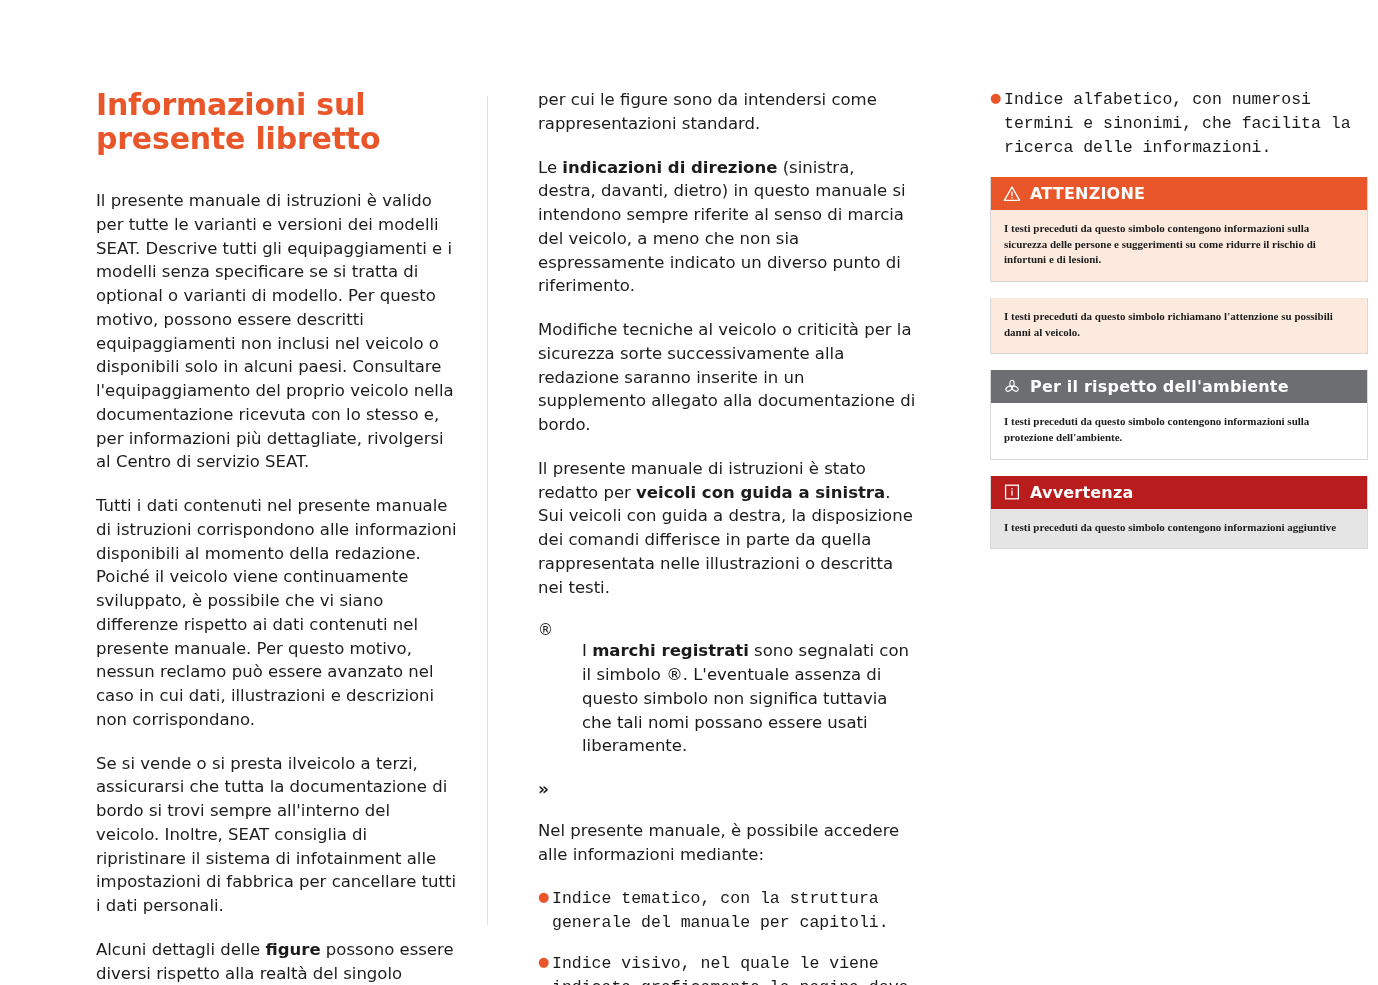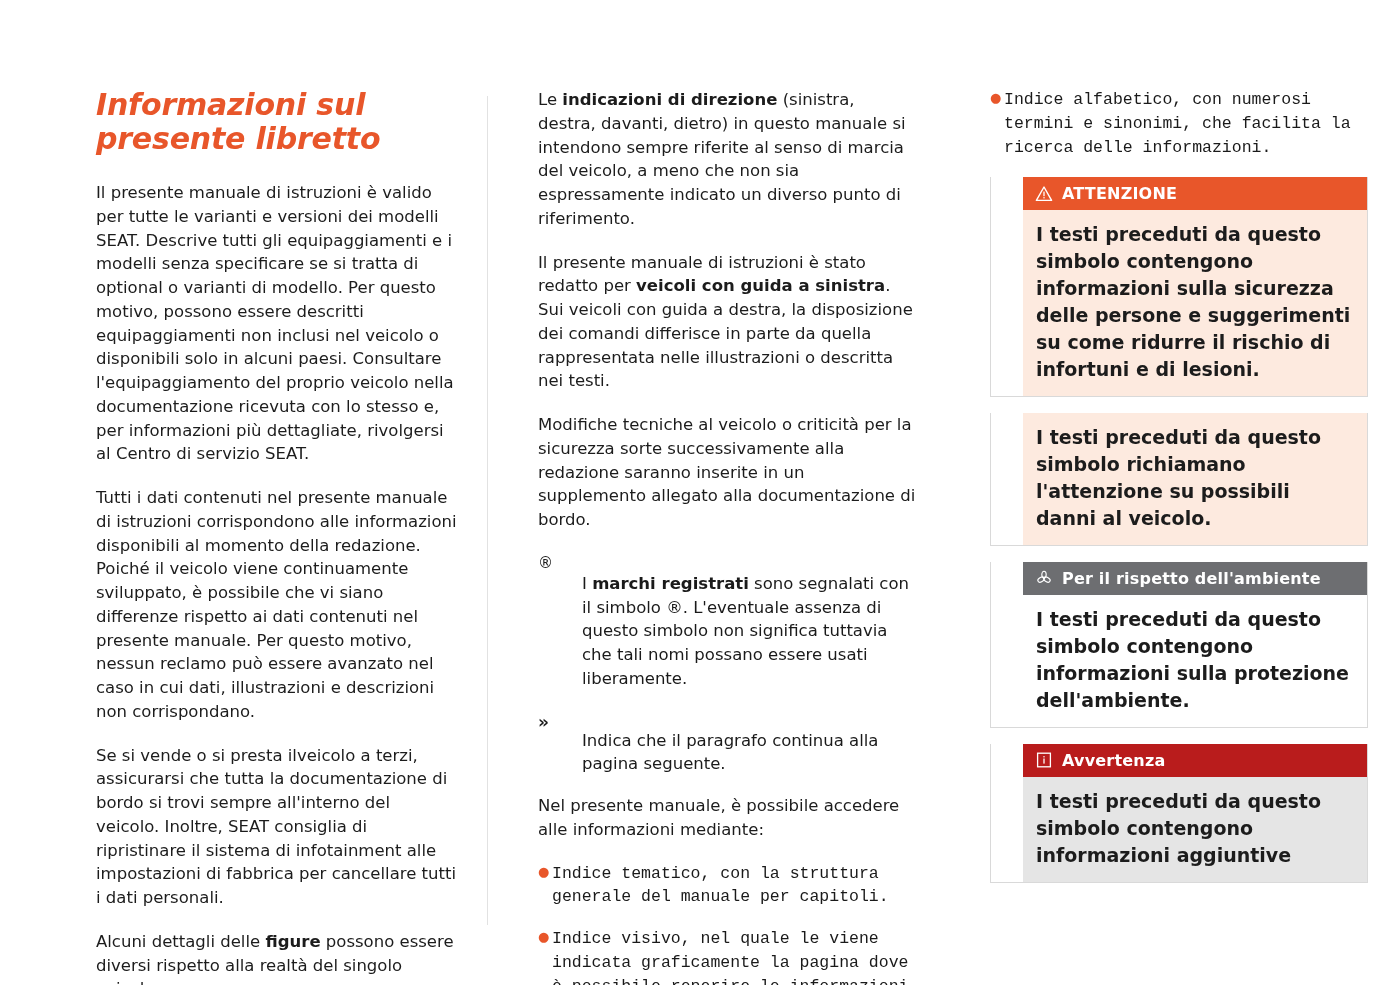--- a/index.html
+++ b/index.html
@@ -32,23 +32,22 @@
   }
   .col-1 { width: 362px; flex: 0 0 362px; }
   .col-2 { width: 378px; flex: 0 0 378px; margin-left: 40px; }
   .col-3 { width: 378px; flex: 0 0 378px; margin-left: 34px; }
 
   h1.title {
     color: #e8562a;
     font-size: 30px;
     line-height: 1.12;
     font-weight: bold;
-    margin: 0 0 26px 0;
+    margin: 0 0 34px 0;
     letter-spacing: -0.2px;
-    font-style: italic;
   }
   p.para {
     font-size: 16.5px;
     line-height: 1.44;
     margin: 0 0 20px 0;
     color: #1c1c1c;
   }
   p.para:last-child { margin-bottom: 0; }
   .b { font-weight: bold; }
 
@@ -83,43 +82,43 @@
     line-height: 1.55;
     color: #e8562a;
   }
   .bullet-row .txt { flex: 1 1 auto; font-family: Liberation Mono, monospace; }
 
   
   .notebox {
     margin: 0 0 16px 0;
     border: 1px solid #d9d9d9;
     border-top: none;
-    padding-left: 32px;
   }
   .notebox .nb-head {
     display: flex;
     align-items: center;
     gap: 9px;
     padding: 7px 12px 7px 12px;
     color: #ffffff;
     font-size: 16px;
     font-weight: bold;
     letter-spacing: 0.2px;
   }
   .notebox.warn .nb-head { background: #e8562a; }
   .notebox.avviso .nb-head { background: #6d6e71; }
   .notebox.env .nb-head { background: #6d6e71; }
   .notebox.info .nb-head { background: #b91c1c; }
 
   .notebox .nb-body {
     padding: 11px 13px 13px 13px;
-    font-size: 19px;
+    font-size: 11px;
     line-height: 1.42;
     font-weight: bold;
     color: #1c1c1c;
+    font-family: Liberation Serif, serif;
   }
   .notebox.warn .nb-body { background: #fdeadf; }
   .notebox.avviso .nb-body { background: #fdeadf; }
   .notebox.env .nb-body { background: #ffffff; }
   .notebox.info .nb-body { background: #e5e5e5; }
 
   .nb-ico {
     display: inline-flex;
     align-items: center;
     justify-content: center;
@@ -151,35 +150,35 @@
       <h1 class="title">Informazioni sul presente libretto</h1>
 
       <p class="para">Il presente manuale di istruzioni è valido per tutte le varianti e versioni dei modelli SEAT. Descrive tutti gli equipaggiamenti e i modelli senza specificare se si tratta di optional o varianti di modello. Per questo motivo, possono essere descritti equipaggiamenti non inclusi nel veicolo o disponibili solo in alcuni paesi. Consultare l'equipaggiamento del proprio veicolo nella documentazione ricevuta con lo stesso e, per informazioni più dettagliate, rivolgersi al Centro di servizio SEAT.</p>
       <p class="para">Tutti i dati contenuti nel presente manuale di istruzioni corrispondono alle informazioni disponibili al momento della redazione. Poiché il veicolo viene continuamente sviluppato, è possibile che vi siano differenze rispetto ai dati contenuti nel presente manuale. Per questo motivo, nessun reclamo può essere avanzato nel caso in cui dati, illustrazioni e descrizioni non corrispondano.</p>
       <p class="para">Se si vende o si presta ilveicolo a terzi, assicurarsi che tutta la documentazione di bordo si trovi sempre all'interno del veicolo. Inoltre, SEAT consiglia di ripristinare il sistema di infotainment alle impostazioni di fabbrica per cancellare tutti i dati personali.</p>
 
       <p class="para"><span>Alcuni dettagli delle </span><span class="b">figure</span><span> possono essere diversi rispetto alla realtà del singolo veicolo,</span></p>
     </div>
 
     <div class="col col-2">
+      <p class="para">per cui le figure sono da intendersi come rappresentazioni standard.</p>
 
       <p class="para"><span>Le </span><span class="b">indicazioni di direzione</span><span> (sinistra, destra, davanti, dietro) in questo manuale si intendono sempre riferite al senso di marcia del veicolo, a meno che non sia espressamente indicato un diverso punto di riferimento.</span></p>
 
+      <p class="para">Modifiche tecniche al veicolo o criticità per la sicurezza sorte successivamente alla redazione saranno inserite in un supplemento allegato alla documentazione di bordo.</p>
+
       <p class="para"><span>Il presente manuale di istruzioni è stato redatto per </span><span class="b">veicoli con guida a sinistra</span><span>. Sui veicoli con guida a destra, la disposizione dei comandi differisce in parte da quella rappresentata nelle illustrazioni o descritta nei testi.</span></p>
-
-      <p class="para">Modifiche tecniche al veicolo o criticità per la sicurezza sorte successivamente alla redazione saranno inserite in un supplemento allegato alla documentazione di bordo.</p>
 
       <div class="sym-row">
         <span class="sym reg">®</span>
         <span class="txt"><span>I </span><span class="b">marchi registrati</span><span> sono segnalati con il simbolo ®. L'eventuale assenza di questo simbolo non significa tuttavia che tali nomi possano essere usati liberamente.</span></span>
       </div>
 
       <div class="sym-row">
         <span class="sym chev">»</span>
-        <span class="txt">Indica che il paragrafo continua alla pagina seguente.</span>
       </div>
 
       <p class="para">Nel presente manuale, è possibile accedere alle informazioni mediante:</p>
 
       <div class="bullet-row">
         <span class="dot">●</span>
         <span class="txt">Indice tematico, con la struttura generale del manuale per capitoli.</span>
       </div>
       <div class="bullet-row">
         <span class="dot">●</span>

